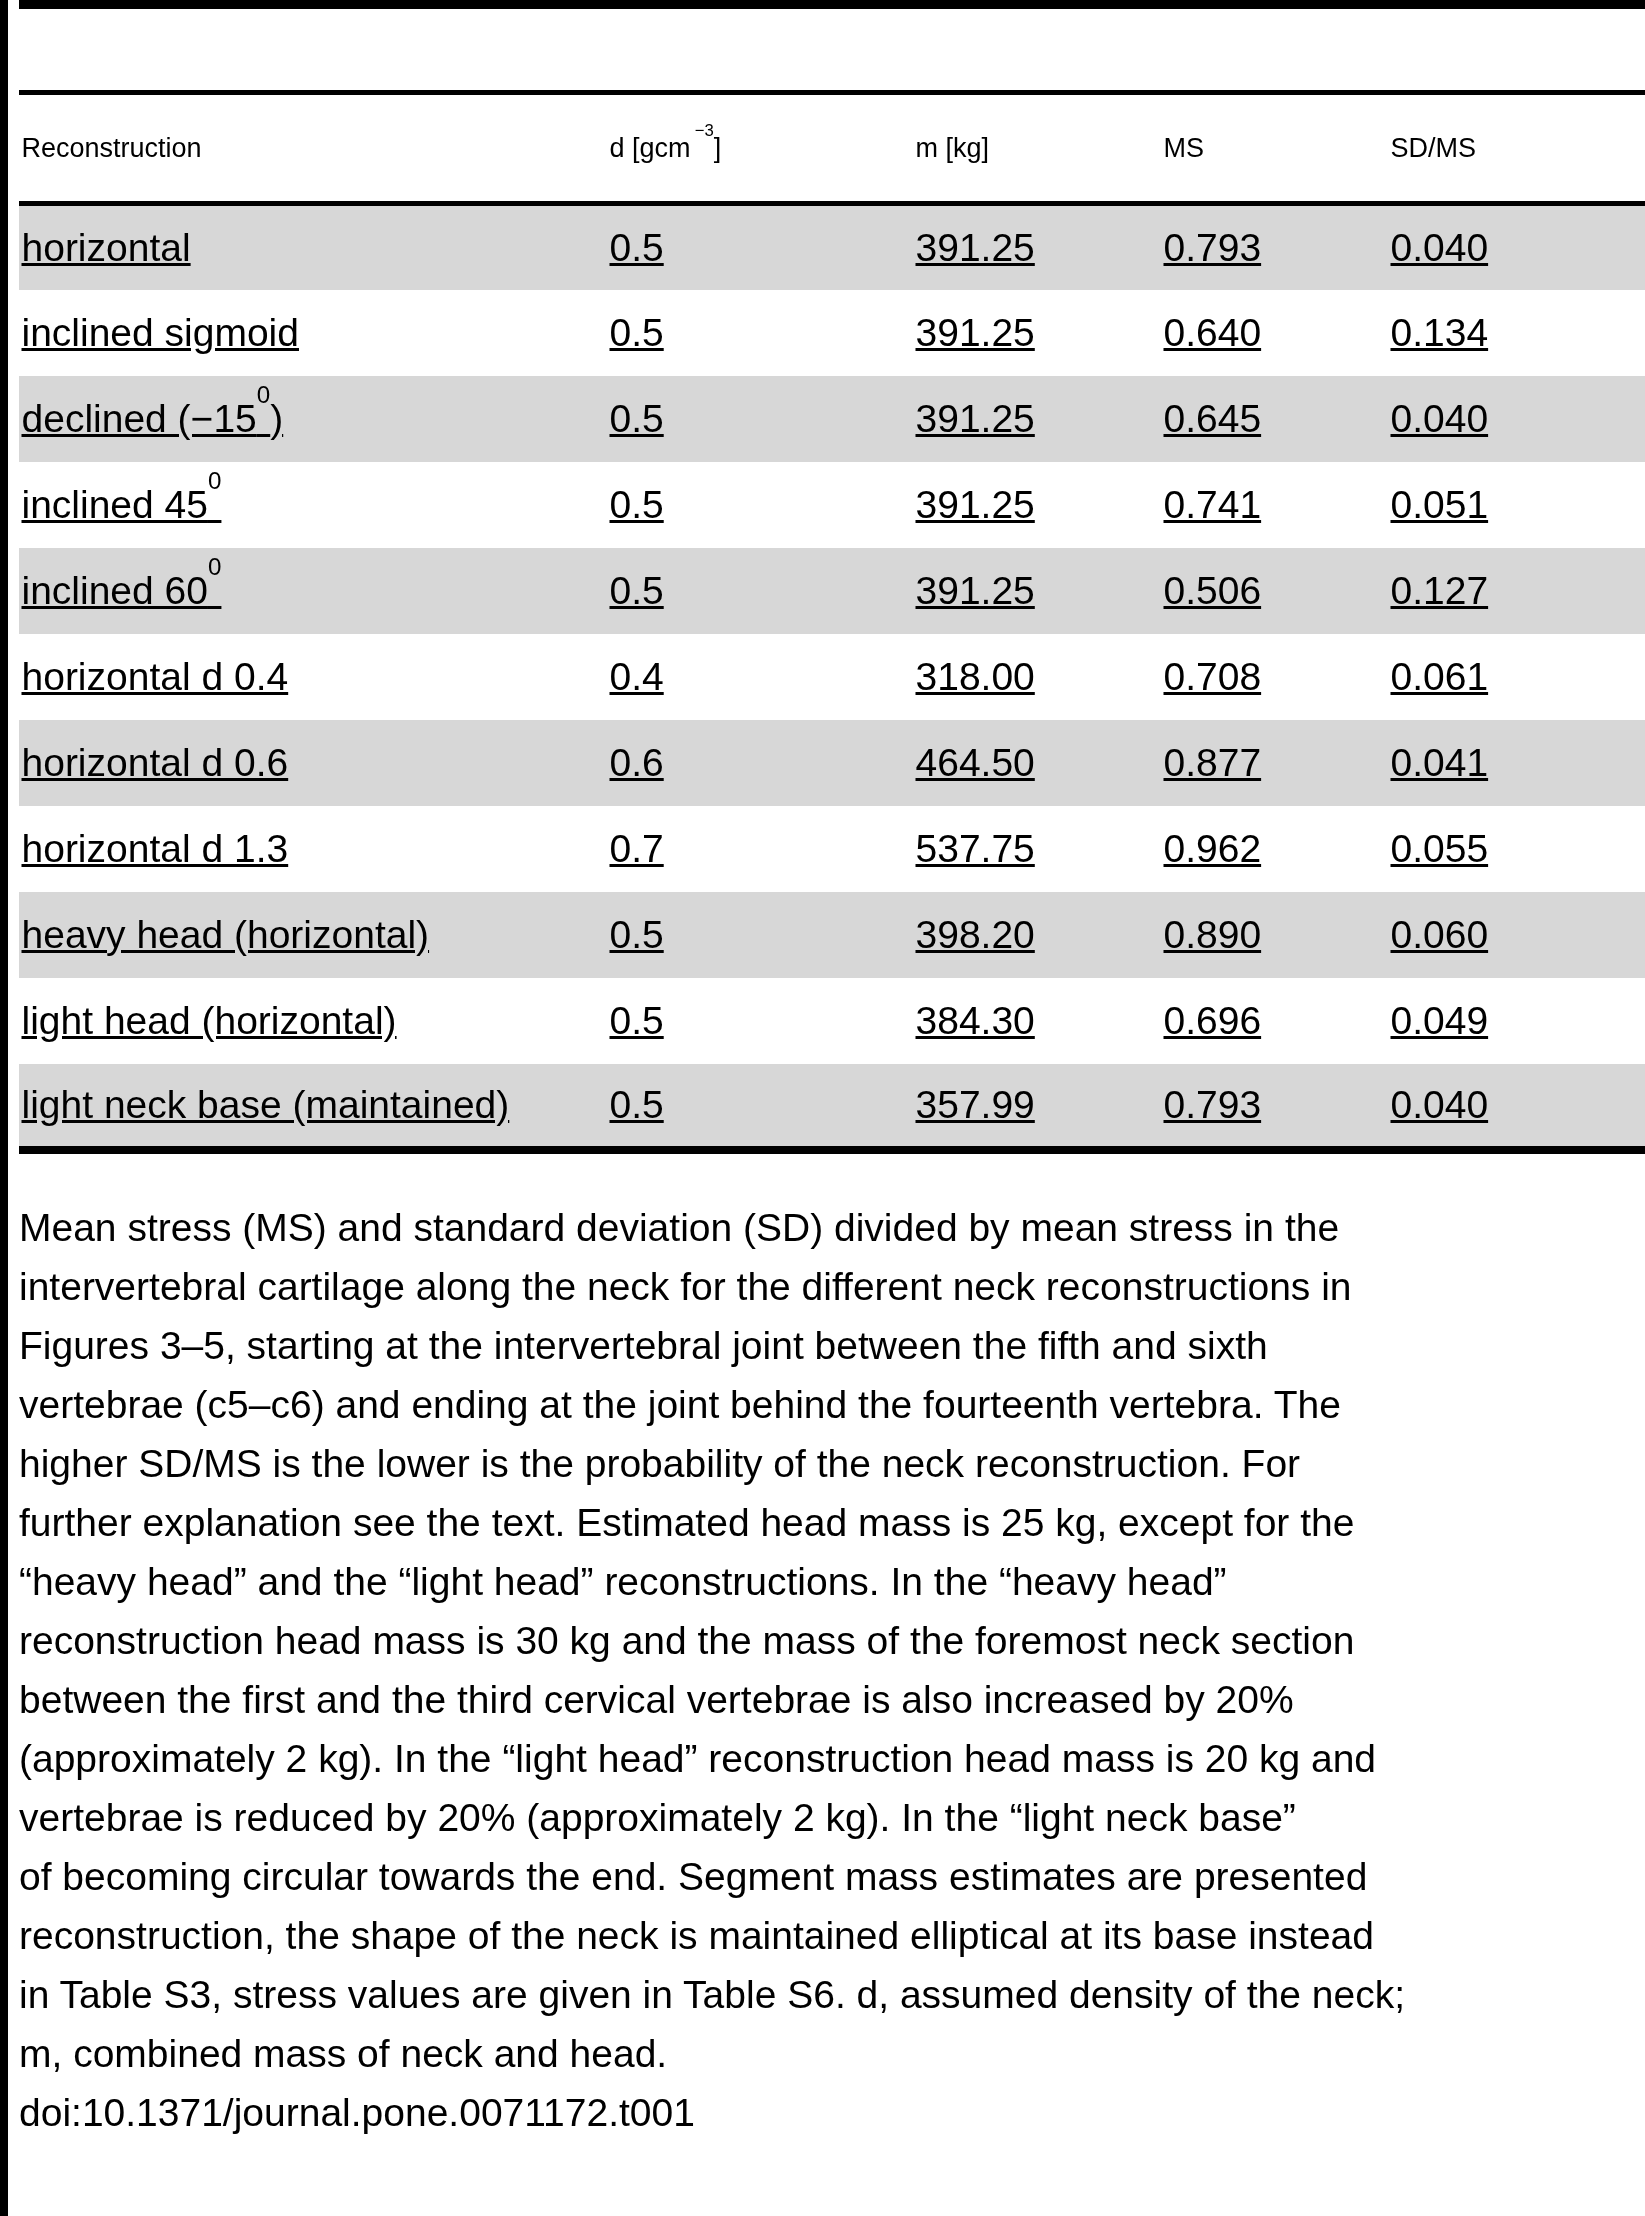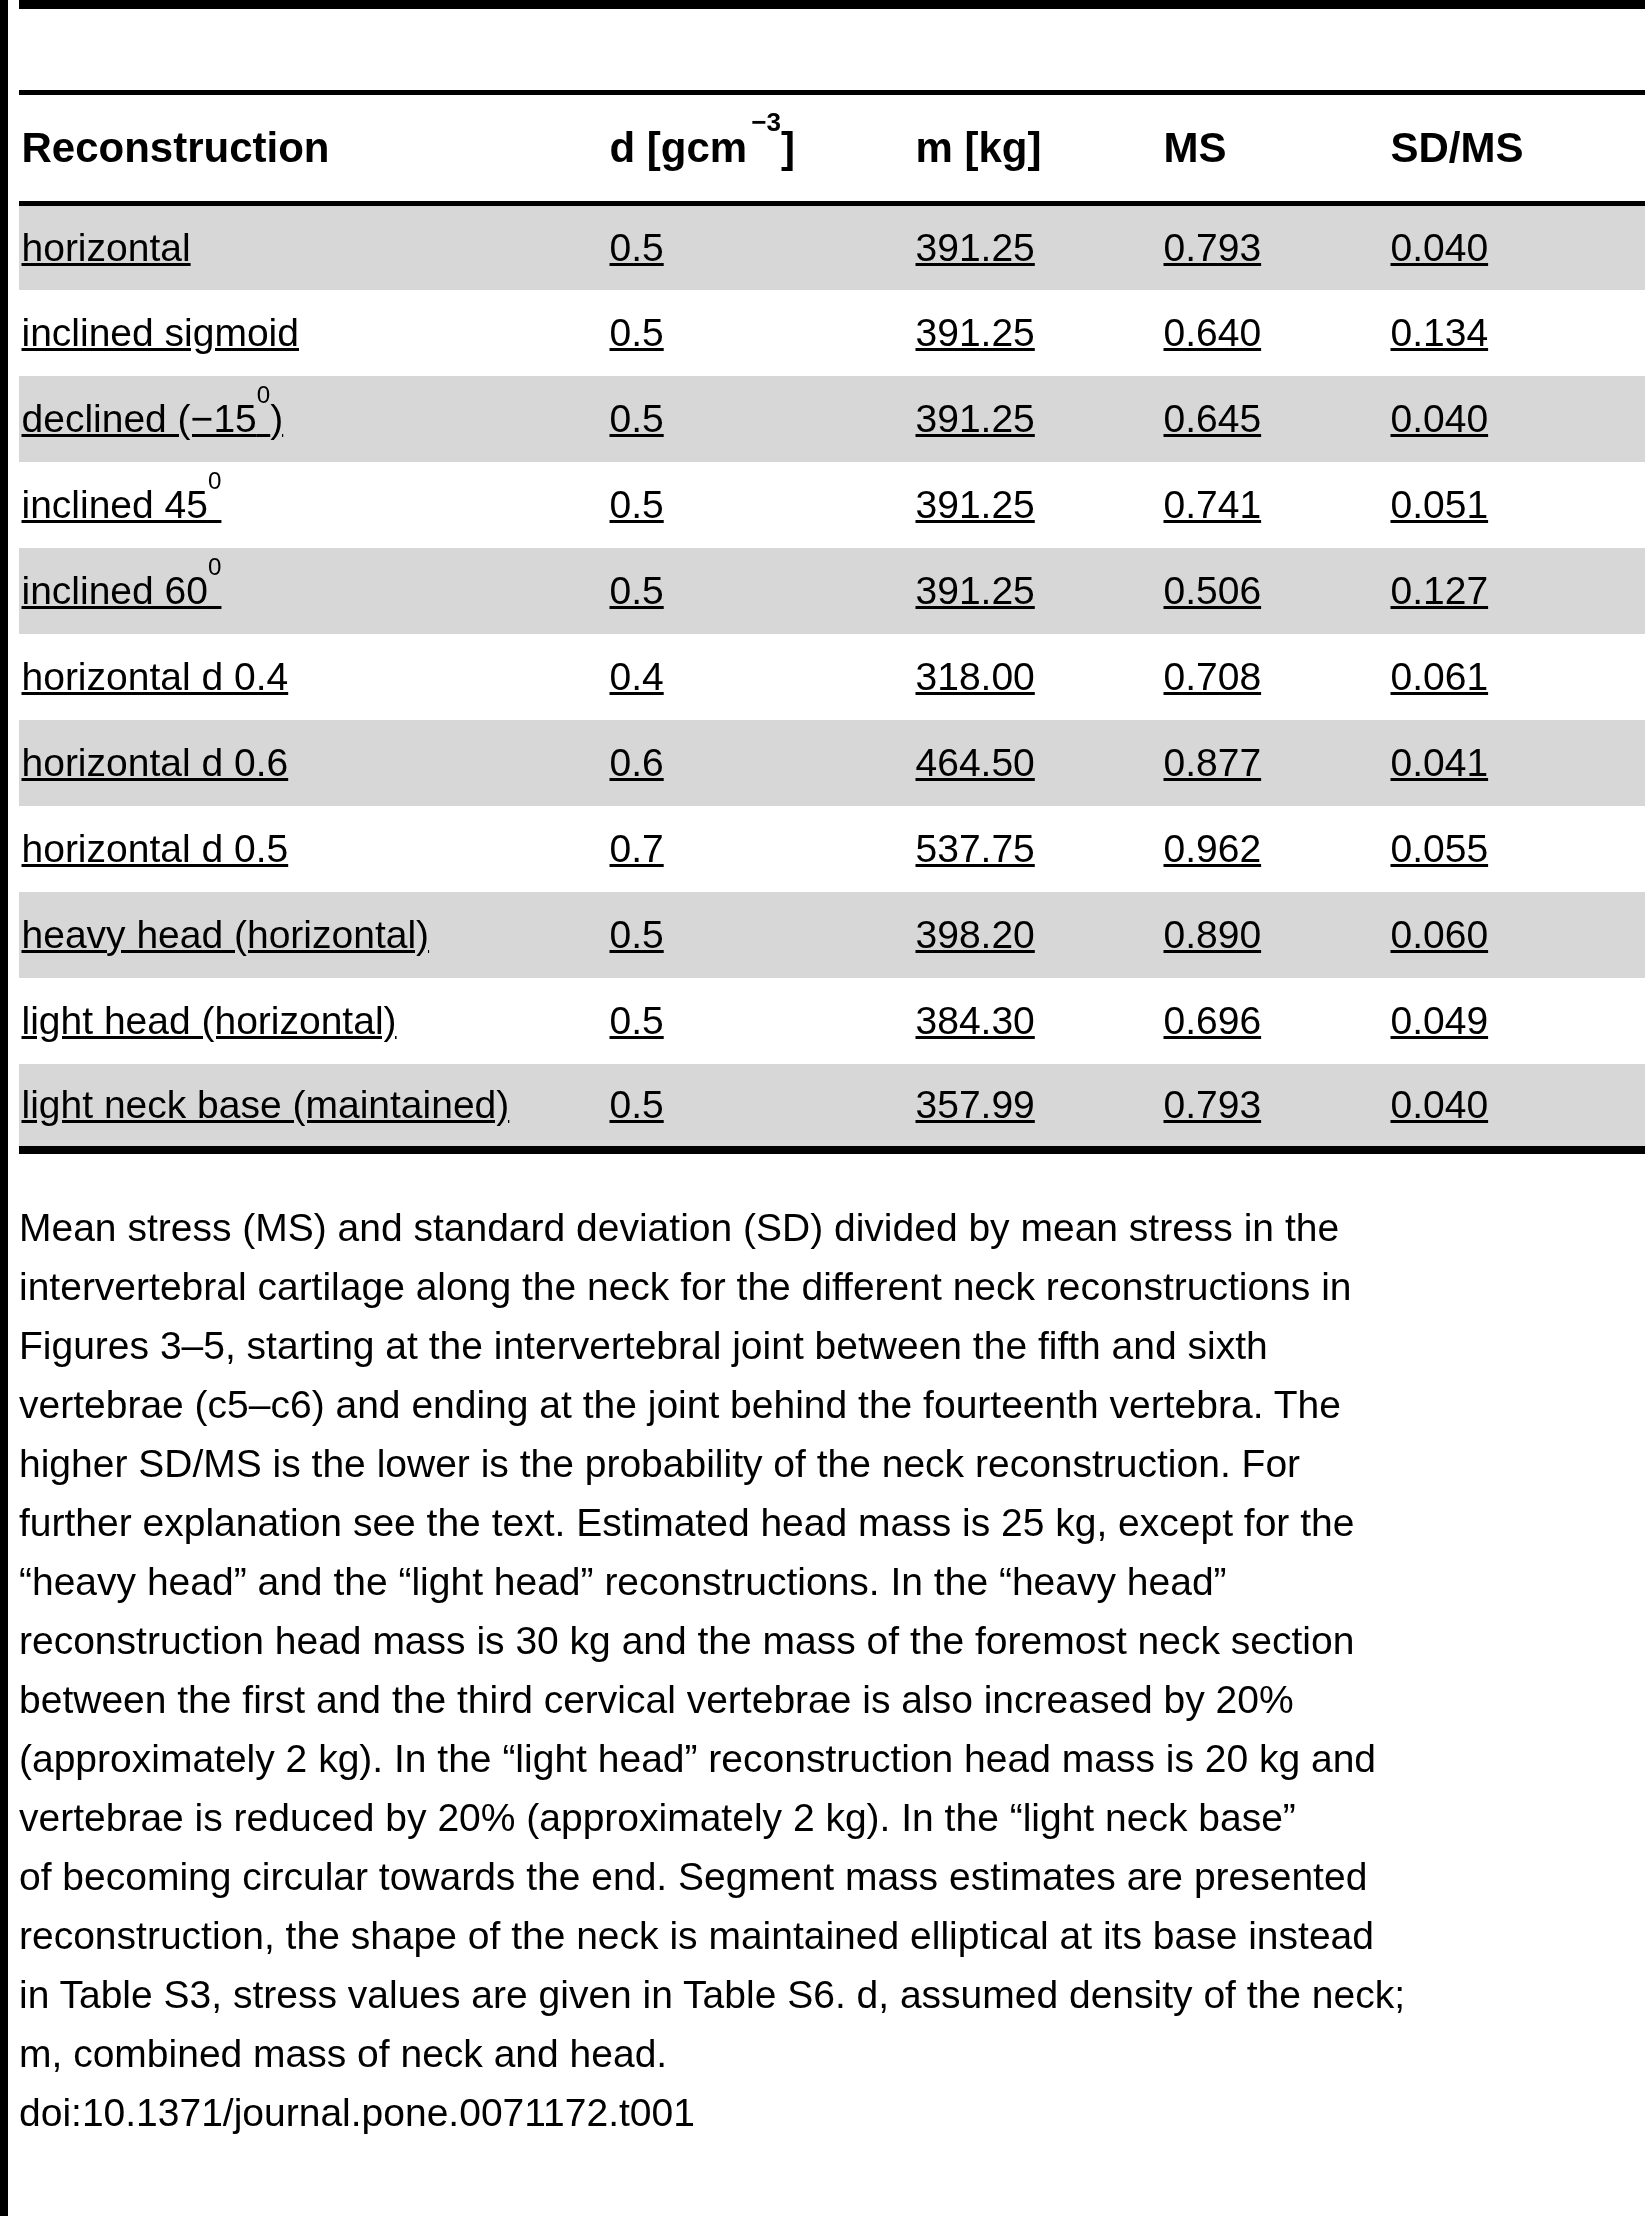--- a/index.html
+++ b/index.html
@@ -32,21 +32,21 @@
   tbody tr { height: 86px; text-decoration: underline; }
   tbody tr:nth-child(odd) { background: #d7d7d7; }
   th, td {
     text-align: left;
     vertical-align: middle;
     padding: 0 0 0 2.5px;
     font-size: 39px;
     font-weight: normal;
     white-space: nowrap;
   }
-  th { font-weight: bold; font-size: 42px; }
+  th { font-weight: normal; font-size: 27px; }
   sup {
     font-size: 0.62em;
     position: relative;
     top: -0.62em;
     line-height: 0;
   }
   th sup { margin-left: 4.2px; }
   .caption {
     margin-top: 44px;
     font-size: 39px;
@@ -124,21 +124,21 @@
           <td>0.061</td>
         </tr>
         <tr>
           <td>horizontal d 0.6</td>
           <td>0.6</td>
           <td>464.50</td>
           <td>0.877</td>
           <td>0.041</td>
         </tr>
         <tr>
-          <td>horizontal d 0.5</td>
+          <td>horizontal d 1.3</td>
           <td>0.7</td>
           <td>537.75</td>
           <td>0.962</td>
           <td>0.055</td>
         </tr>
         <tr>
           <td>heavy head (horizontal)</td>
           <td>0.5</td>
           <td>398.20</td>
           <td>0.890</td>

